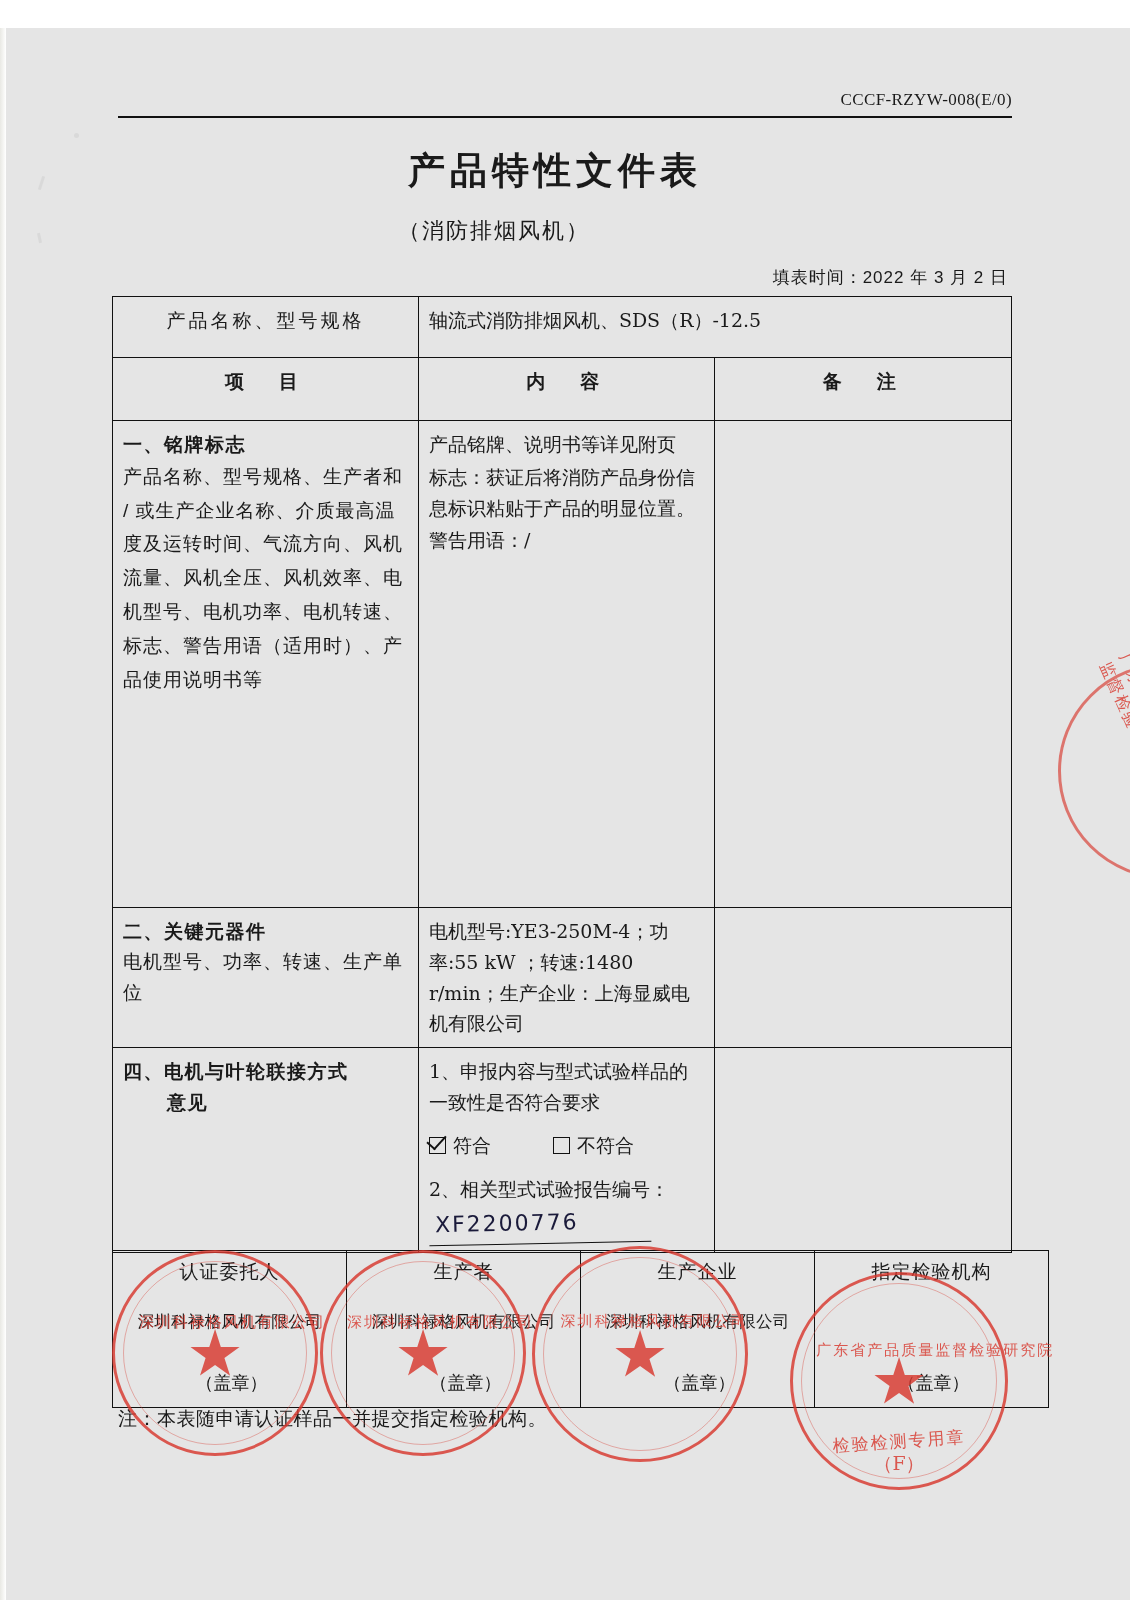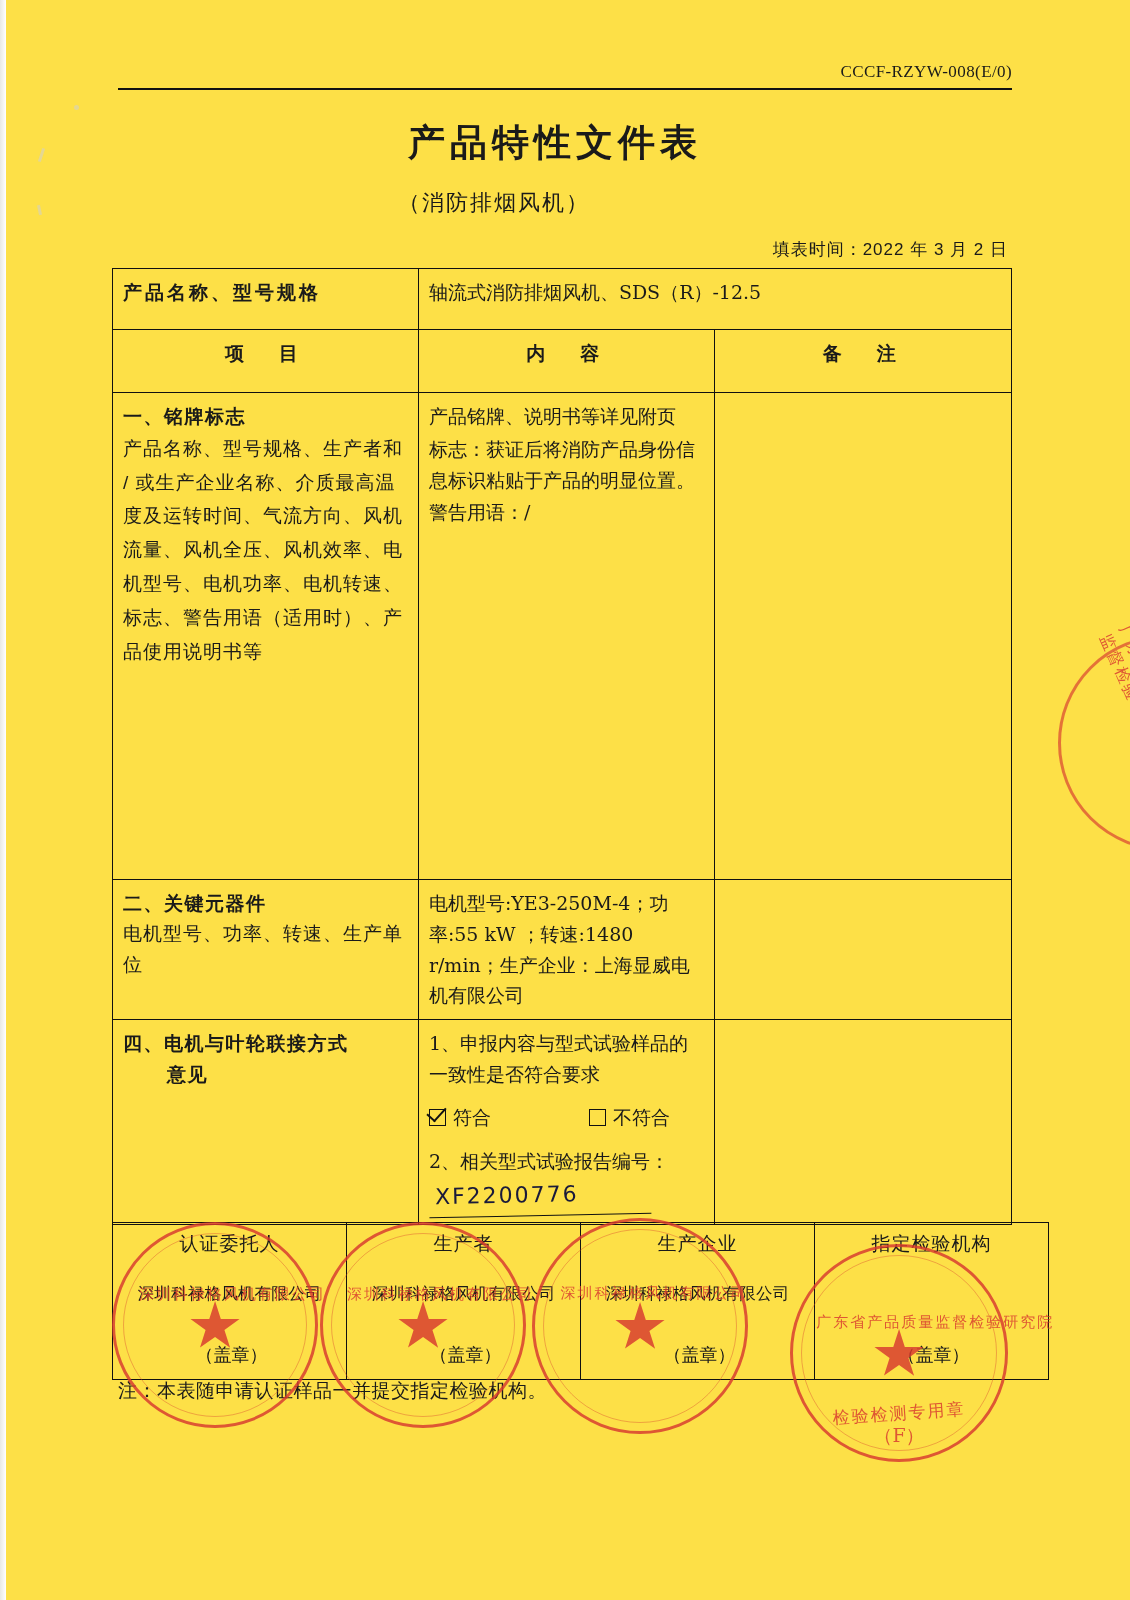--- a/index.html
+++ b/index.html
@@ -11,21 +11,22 @@
     width: 1130px;
     height: 1600px;
     position: relative;
     font-family: "Liberation Serif", "DejaVu Serif", serif;
     color: #1a1a1a;
     overflow: hidden;
   }
   .page {
     position: absolute;
     inset: 0;
-    background: #fde047;
+    background: #e5e5e5;
+    margin-top: 28px;
   }
   
   .scan-mark {
     position: absolute;
     background: #cfcfcf;
     opacity: .55;
   }
   .m1 { left: 74px; top: 105px; width: 5px; height: 5px; border-radius: 50%; }
   .m2 { left: 40px; top: 148px; width: 3px; height: 14px; transform: rotate(18deg); }
   .m3 { left: 38px; top: 205px; width: 3px; height: 10px; transform: rotate(-12deg); }
@@ -97,22 +98,22 @@
     font-size: 19px;
     line-height: 1.62;
     font-family: "DejaVu Serif", serif;
   }
   .c-label { width: 258px; }
   .c-content { width: 520px; }
   .c-remark { width: 122px; }
 
   .row-name td { height: 44px; vertical-align: middle; }
   .name-label {
-    text-align: left;
-    font-weight: bold;
+    text-align: center;
+    font-weight: normal;
     letter-spacing: 3px;
     font-family: "DejaVu Sans", sans-serif;
     font-size: 20px;
   }
   .name-value {
     font-family: "DejaVu Sans Mono", monospace;
     font-size: 18px;
     letter-spacing: 0px;
   }
   .row-head td {
@@ -144,21 +145,21 @@
   .cell-2-label { height: 100px; }
   .cell-2-content { padding-top: 24px; line-height: 1.7; }
 
   .cell-3-label { height: 100px; }
   .cell-3-content { padding-top: 34px; }
 
   .cell-4-label { height: 150px; }
   .cell-4-label .ind { padding-left: 44px; }
   .cell-4-content { padding-top: 16px; }
   .q-line { margin-bottom: 12px; }
-  .opt-row { margin: 6px 0 14px 0; display: flex; gap: 98px; }
+  .opt-row { margin: 6px 0 14px 0; display: flex; gap: 62px; }
   .box {
     display: inline-block;
     width: 15px; height: 15px;
     border: 1.6px solid #111;
     margin-right: 7px;
     position: relative;
     vertical-align: -2px;
   }
   .checked::after {
     content: "";

